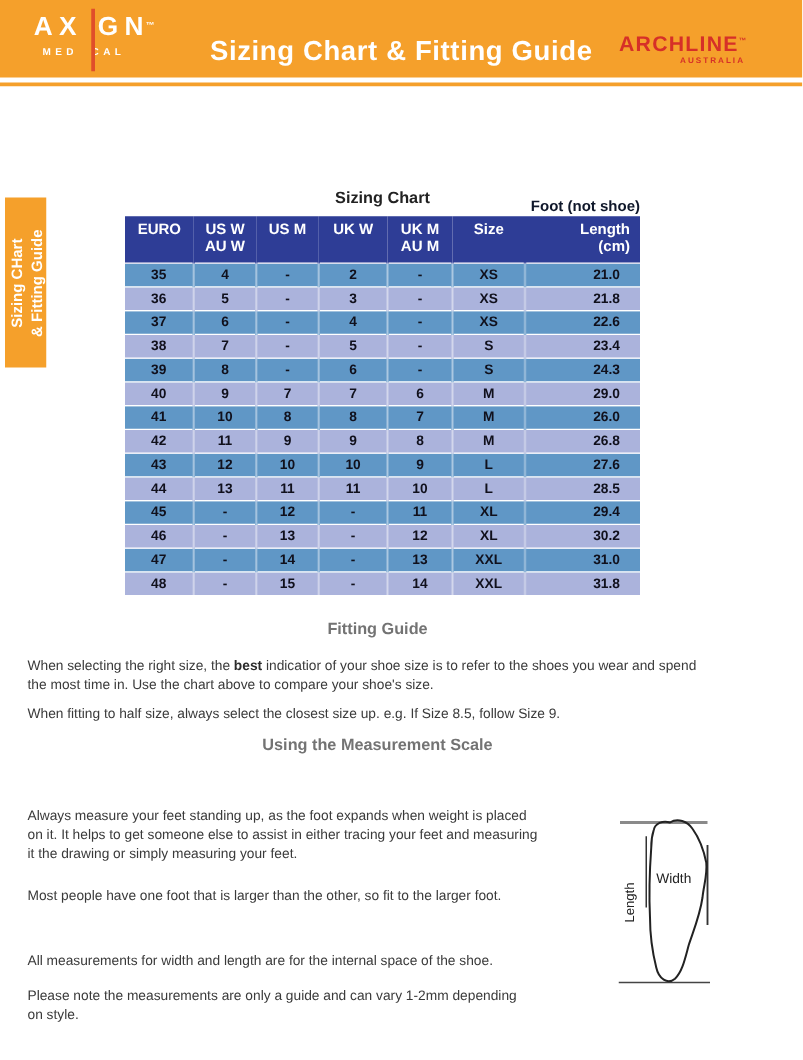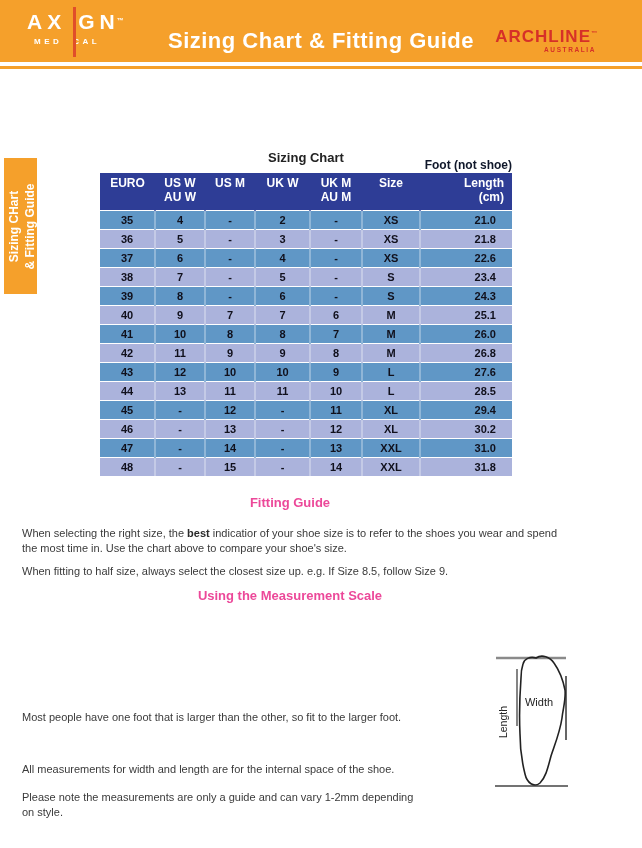--- a/index.html
+++ b/index.html
@@ -43,21 +43,21 @@
                  height:34px;vertical-align:top;padding:3px 0 0 0;text-align:center;line-height:14px;}
   .size-table th.col-last{text-align:right;padding-right:8px;}
   .size-table td{height:18px;font-size:11px;font-weight:700;color:#10101c;text-align:center;
                  border-top:1px solid #ffffff;border-left:2px solid rgba(255,255,255,0.3);padding:0;}
   .size-table td:first-child{border-left:none;}
   .size-table td.col-last{text-align:right;padding-right:16px;}
   tr.row-odd td{background:#6097C6;}
   tr.row-even td{background:#ABB3DC;}
 
   
-  .h-center{position:absolute;left:84px;width:412px;text-align:center;font-size:13px;font-weight:700;color:#ec4899;}
+  .h-center{position:absolute;left:96px;width:412px;text-align:center;font-size:13px;font-weight:700;color:#737373;}
   .para{position:absolute;left:22px;width:592px;font-size:11px;line-height:15px;color:#3a3a3a;white-space:pre-line;}
   .para b{color:#2b2b2b;}
 
   #fg-heading{top:495px;}
   #fg-p1{top:526px;}
   #fg-p2{top:564px;}
   #ums-heading{top:588px;}
   #m-p1{top:616px;}
   #m-p2{top:646px;width:470px;}
   #m-p3{top:710px;}
@@ -189,21 +189,21 @@
           <td>S</td>
           <td class="col-last">24.3</td>
         </tr>
         <tr class="row-even">
           <td>40</td>
           <td>9</td>
           <td>7</td>
           <td>7</td>
           <td>6</td>
           <td>M</td>
-          <td class="col-last">25.1</td>
+          <td class="col-last">29.0</td>
         </tr>
         <tr class="row-odd">
           <td>41</td>
           <td>10</td>
           <td>8</td>
           <td>8</td>
           <td>7</td>
           <td>M</td>
           <td class="col-last">26.0</td>
         </tr>
@@ -272,20 +272,23 @@
         </tr>
       </tbody>
   </table>
 
   <div class="h-center" id="fg-heading">Fitting Guide</div>
   <div class="para" id="fg-p1"><span>When selecting the right size, the </span><b>best</b><span> indicatior of your shoe size is to refer to the shoes you wear and spend
 the most time in. Use the chart above to compare your shoe's size.</span></div>
   <div class="para" id="fg-p2">When fitting to half size, always select the closest size up. e.g. If Size 8.5, follow Size 9.</div>
 
   <div class="h-center" id="ums-heading">Using the Measurement Scale</div>
+  <div class="para" id="m-p2">Always measure your feet standing up, as the foot expands when weight is placed
+on it. It helps to get someone else to assist in either tracing your feet and measuring
+it the drawing or simply measuring your feet.</div>
   <div class="para" id="m-p3">Most people have one foot that is larger than the other, so fit to the larger foot.</div>
   <div class="para" id="m-p4">All measurements for width and length are for the internal space of the shoe.</div>
   <div class="para" id="m-p5">Please note the measurements are only a guide and can vary 1-2mm depending
 on style.</div>
 
   <svg class="foot-svg" width="160" height="160" viewBox="0 0 160 160">
     <line x1="16" y1="18" x2="86" y2="18" stroke="#8a8a8a" stroke-width="2.5"></line>
     <line x1="15" y1="146" x2="88" y2="146" stroke="#444444" stroke-width="1.3"></line>
     <line x1="37" y1="29" x2="37" y2="86" stroke="#333333" stroke-width="1.2"></line>
     <line x1="86" y1="36" x2="86" y2="100" stroke="#333333" stroke-width="1.5"></line>

